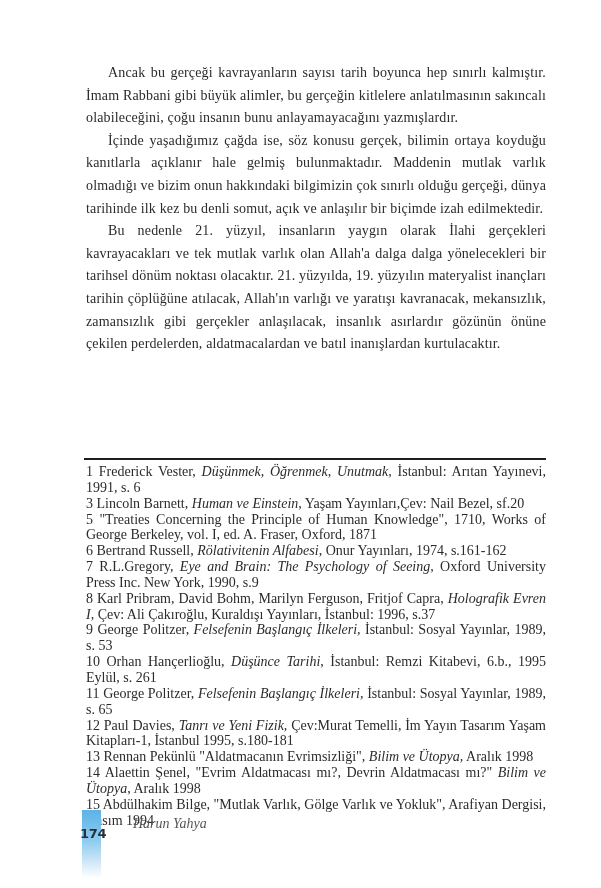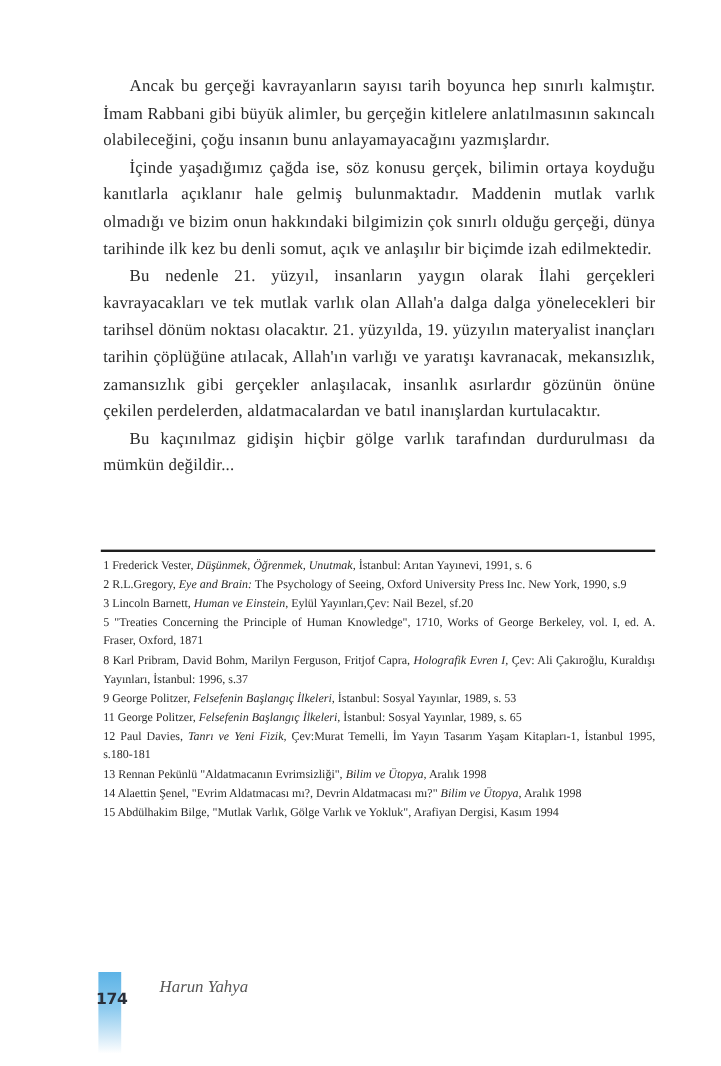--- a/index.html
+++ b/index.html
@@ -11,21 +11,21 @@
     text-align: justify; letter-spacing: 0.15px;
   }
   .body-text p { margin: 0; text-indent: 22px; }
   .rule {
     position: absolute; left: 84px; top: 458px; width: 462px; height: 2px;
     background: #1e1e1e;
   }
   .notes {
     position: absolute; left: 86px; top: 464px; width: 460px;
     font-family: "Liberation Serif", "DejaVu Serif", serif;
-    font-size: 10px; line-height: 15.85px; color: #2b2b2b;
+    font-size: 14px; line-height: 15.85px; color: #2b2b2b;
     text-align: justify;
   }
   .notes .note { margin: 0; }
   .notes i { font-style: italic; }
   .folio-bar {
     position: absolute; left: 82px; top: 810px; width: 19px; height: 68px;
     background: linear-gradient(to bottom, #5cb3e6 0%, #8ecbef 45%, #d6ebf8 80%, #ffffff 100%);
   }
   .page-number {
     position: absolute; left: 80px; top: 826px; width: 26px;
@@ -39,32 +39,33 @@
     font-style: italic; font-size: 14px; color: #555555; margin-left: 40px;
   }
 </style>
 </head>
 <body>
 
 <div class="body-text">
   <p>Ancak bu gerçeği kavrayanların sayısı tarih boyunca hep sınırlı kalmıştır. İmam Rabbani gibi büyük alimler, bu gerçeğin kitlelere anlatılmasının sakıncalı olabileceğini, çoğu insanın bunu anlayamayacağını yazmışlardır.</p>
   <p>İçinde yaşadığımız çağda ise, söz konusu gerçek, bilimin ortaya koyduğu kanıtlarla açıklanır hale gelmiş bulunmaktadır. Maddenin mutlak varlık olmadığı ve bizim onun hakkındaki bilgimizin çok sınırlı olduğu gerçeği, dünya tarihinde ilk kez bu denli somut, açık ve anlaşılır bir biçimde izah edilmektedir.</p>
   <p>Bu nedenle 21. yüzyıl, insanların yaygın olarak İlahi gerçekleri kavrayacakları ve tek mutlak varlık olan Allah'a dalga dalga yönelecekleri bir tarihsel dönüm noktası olacaktır. 21. yüzyılda, 19. yüzyılın materyalist inançları tarihin çöplüğüne atılacak, Allah'ın varlığı ve yaratışı kavranacak, mekansızlık, zamansızlık gibi gerçekler anlaşılacak, insanlık asırlardır gözünün önüne çekilen perdelerden, aldatmacalardan ve batıl inanışlardan kurtulacaktır.</p>
-  <p>Bu kaçınılmaz gidişin hiçbir gölge varlık tarafından durdurulması da mümkün değildir...</p>
 </div>
 
 <div class="rule"></div>
 
 <div class="notes">
   <p class="note"><span>1 Frederick Vester, </span><i>Düşünmek, Öğrenmek, Unutmak,</i><span> İstanbul: Arıtan Yayınevi, 1991, s. 6</span></p>
-  <p class="note"><span>2 R.L.Gregory, </span><i>Eye and Brain:</i><span> The Psychology of Seeing, Oxford University Press Inc. New York, 1990, s.9</span></p>
-  <p class="note"><span>3 Lincoln Barnett, </span><i>Human ve Einstein</i><span>, Eylül Yayınları,Çev: Nail Bezel, sf.20</span></p>
+  <p class="note"><span>3 Lincoln Barnett, </span><i>Human ve Einstein</i><span>, Yaşam Yayınları,Çev: Nail Bezel, sf.20</span></p>
   <p class="note"><span>5 "Treaties Concerning the Principle of Human Knowledge", 1710, Works of George Berkeley, vol. I, ed. A. Fraser, Oxford, 1871</span><i></i><span></span></p>
+  <p class="note"><span>6 Bertrand Russell, </span><i>Rölativitenin Alfabesi</i><span>, Onur Yayınları, 1974, s.161-162</span></p>
+  <p class="note"><span>7 R.L.Gregory, </span><i>Eye and Brain: The Psychology of Seeing,</i><span> Oxford University Press Inc. New York, 1990, s.9</span></p>
   <p class="note"><span>8 Karl Pribram, David Bohm, Marilyn Ferguson, Fritjof Capra, </span><i>Holografik Evren I,</i><span> Çev: Ali Çakıroğlu, Kuraldışı Yayınları, İstanbul: 1996, s.37</span></p>
   <p class="note"><span>9 George Politzer, </span><i>Felsefenin Başlangıç İlkeleri,</i><span> İstanbul: Sosyal Yayınlar, 1989, s. 53</span></p>
+  <p class="note"><span>10 Orhan Hançerlioğlu, </span><i>Düşünce Tarihi</i><span>, İstanbul: Remzi Kitabevi, 6.b., 1995 Eylül, s. 261</span></p>
   <p class="note"><span>11 George Politzer, </span><i>Felsefenin Başlangıç İlkeleri,</i><span> İstanbul: Sosyal Yayınlar, 1989, s. 65</span></p>
   <p class="note"><span>12 Paul Davies, </span><i>Tanrı ve Yeni Fizik,</i><span> Çev:Murat Temelli, İm Yayın Tasarım Yaşam Kitapları-1, İstanbul 1995, s.180-181</span></p>
   <p class="note"><span>13 Rennan Pekünlü "Aldatmacanın Evrimsizliği", </span><i>Bilim ve Ütopya,</i><span> Aralık 1998</span></p>
   <p class="note"><span>14 Alaettin Şenel, "Evrim Aldatmacası mı?, Devrin Aldatmacası mı?" </span><i>Bilim ve Ütopya</i><span>, Aralık 1998</span></p>
   <p class="note"><span>15 Abdülhakim Bilge, "Mutlak Varlık, Gölge Varlık ve Yokluk", Arafiyan Dergisi, Kasım 1994</span><i></i><span></span></p>
 </div>
 
 <div class="folio-bar"></div>
 <div class="page-number">174</div>
 <div class="running-footer">Harun Yahya</div>

